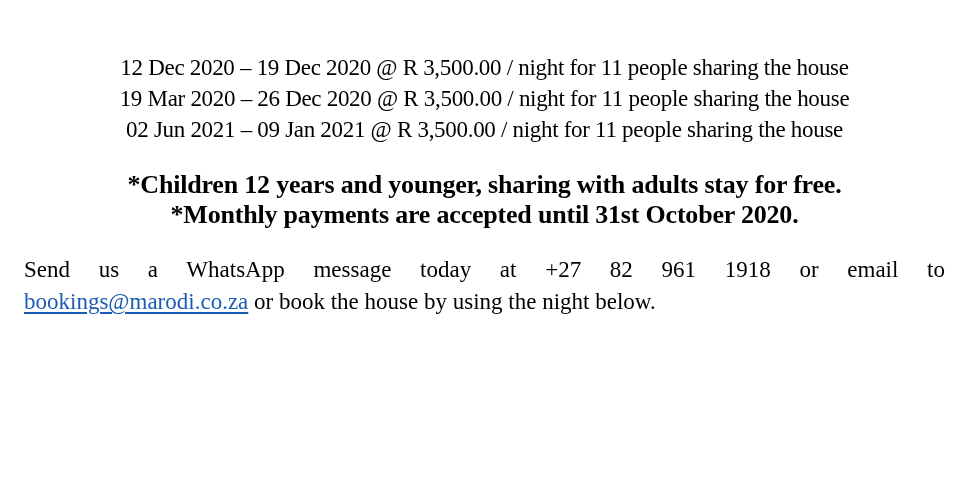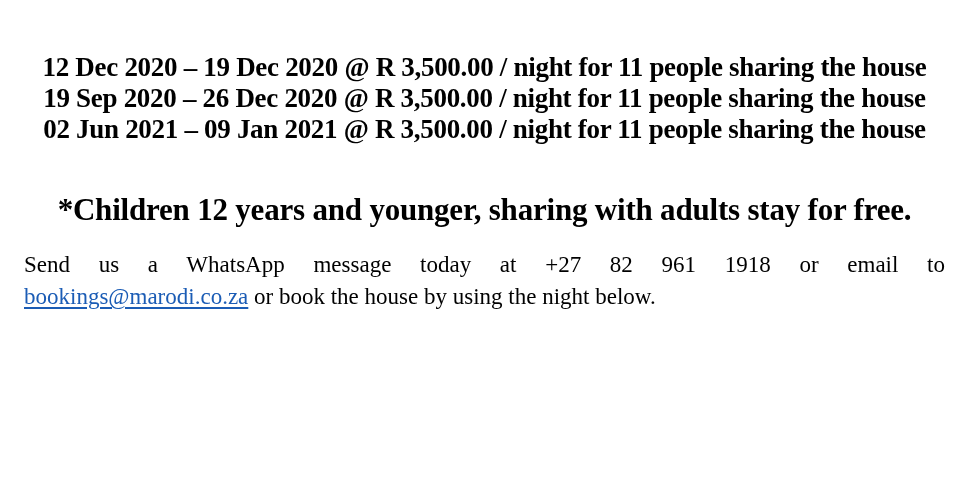--- a/index.html
+++ b/index.html
@@ -12,31 +12,31 @@
     color: #000000;
   }
   .doc {
     width: 967px;
     height: 480px;
     padding: 0 22px 0 24px;
   }
   .rates-block {
     margin-top: 52px;
     text-align: center;
-    font-weight: bold;
-    font-size: 27px;
+    font-weight: normal;
+    font-size: 23px;
     line-height: 31px;
     letter-spacing: -0.3px;
     white-space: nowrap;
   }
   .notes-block {
-    margin-top: 50px;
+    margin-top: 25px;
     text-align: center;
     font-weight: bold;
-    font-size: 31px;
+    font-size: 26px;
     line-height: 30px;
     letter-spacing: -0.2px;
   }
   .contact-block {
     margin-top: 24px;
     font-size: 23px;
     line-height: 32px;
   }
   .contact-line-justified {
     text-align: justify;
@@ -52,26 +52,27 @@
     text-underline-offset: 3px;
   }
 </style>
 </head>
 <body>
 
 <div class="doc">
 
   <div class="rates-block">
     <div>12 Dec 2020 – 19 Dec 2020 @ R 3,500.00 / night for 11 people sharing the house</div>
-    <div>19 Sep 2020 – 26 Dec 2020 @ R 3,500.00 / night for 11 people sharing the house</div>
+    <div>19 Mar 2020 – 26 Dec 2020 @ R 3,500.00 / night for 11 people sharing the house</div>
     <div>02 Jun 2021 – 09 Jan 2021 @ R 3,500.00 / night for 11 people sharing the house</div>
   </div>
 
   <div class="notes-block">
     <div>*Children 12 years and younger, sharing with adults stay for free.</div>
+    <div>*Monthly payments are accepted until 31st October 2020.</div>
   </div>
 
   <div class="contact-block">
     <div class="contact-line-justified">Send us a WhatsApp message today at +27 82 961 1918 or email to</div>
     <div class="contact-line-2"><a href="#" class="email-link">bookings@marodi.co.za</a><span> or book the house by using the night below.</span></div>
   </div>
 
 </div>
 
 </body></html>

